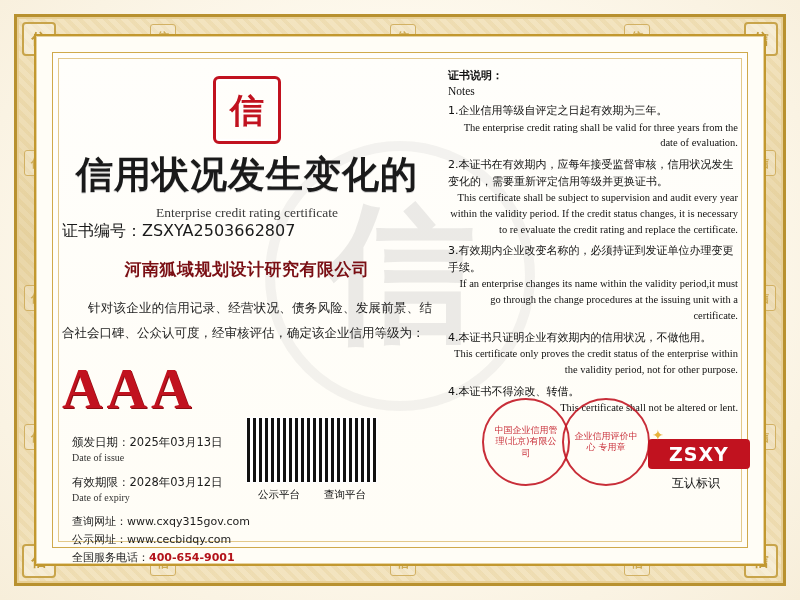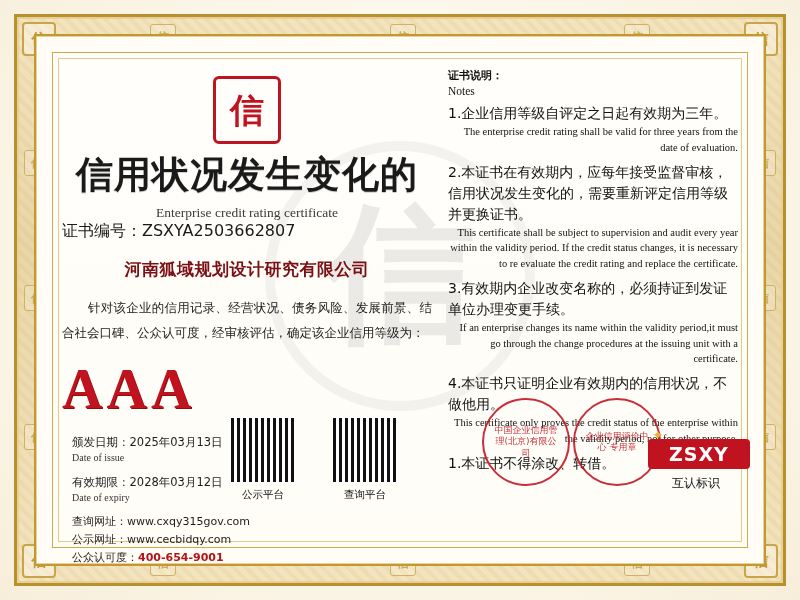--- a/index.html
+++ b/index.html
@@ -118,46 +118,46 @@
   .dates .lbl-cn{font-size:11.5px;}
   .dates .lbl-en{font-size:10px;color:#333;font-family:"Liberation Serif", serif;}
   .links{margin-top:10px;font-size:11px;color:#1c1c1c;padding-left:10px;line-height:1.65;
     font-family:"DejaVu Sans", sans-serif;}
   .links .hot{color:#b3131a;font-weight:bold;}
 
   
   .right{position:absolute;right:0;top:6px;width:290px;}
   .notes-h-cn{font-size:11px;font-weight:bold;color:#111;font-family:"DejaVu Sans", sans-serif;}
   .notes-h-en{font-size:11.5px;color:#111;margin-top:2px;font-family:"Liberation Serif", serif;}
-  .note-cn{font-size:14px;color:#111;margin-top:6px;line-height:1.5;font-family:"DejaVu Sans", sans-serif;}
+  .note-cn{font-size:11px;color:#111;margin-top:6px;line-height:1.5;font-family:"DejaVu Sans", sans-serif;}
   .note-en{font-size:10.5px;color:#111;line-height:1.5;font-family:"Liberation Serif", serif;text-align:right;}
 
   
-  .qr-wrap{position:absolute;left:168px;bottom:36px;display:flex;gap:36px;}
+  .qr-wrap{position:absolute;left:184px;bottom:36px;display:flex;}
   .qr-item{text-align:center;}
   .qr{
     width:64px;height:64px;
     background-color:#fff;
     background-image:
       repeating-linear-gradient(90deg,#111 0 3px,#fff 3px 6px),
       repeating-linear-gradient(0deg,rgba(17,17,17,.85) 0 3px,rgba(255,255,255,0) 3px 6px);
     border:1px solid #fff;
   }
   .qr-cap{font-size:10.5px;margin-top:5px;color:#111;font-family:"DejaVu Sans", sans-serif;}
 
   
   .stamp{
     position:absolute;bottom:52px;width:84px;height:84px;border-radius:50%;
     border:2.5px solid #c1121f;color:#c1121f;
     display:flex;align-items:center;justify-content:center;
     font-size:9px;text-align:center;line-height:1.25;opacity:.88;
     font-family:"DejaVu Sans", sans-serif;
   }
   .stamp-1{right:168px;}
-  .stamp-2{right:77px;}
+  .stamp-2{right:88px;}
   .stamp-txt{padding:0 8px;}
 
   
   .zsxy{position:absolute;right:-6px;bottom:46px;width:96px;text-align:center;}
   .zsxy-badge{
     display:inline-block;background:#c1121f;color:#fff;font-weight:bold;
     font-size:19px;letter-spacing:1px;padding:4px 21px;border-radius:4px;
     font-family:"DejaVu Sans", sans-serif;
   }
   .zsxy-sub{font-size:12px;color:#111;margin-top:6px;font-family:"DejaVu Sans", sans-serif;text-align:center;}
@@ -223,42 +223,43 @@
       </div>
 
       <div class="links">
         <div>
           <span>查询网址：</span><span>www.cxqy315gov.com</span>
         </div>
         <div>
           <span>公示网址：</span><span>www.cecbidqy.com</span>
         </div>
         <div>
-          <span>公众认可度：</span><span class="hot">400-654-9001</span>
+          <span>全国服务电话：</span><span class="hot">400-654-9001</span>
         </div>
       </div>
     </div>
 
     <div class="right">
       <div class="notes-h-cn">证书说明：</div>
       <div class="notes-h-en">Notes</div>
 
       <div class="note-cn">1.企业信用等级自评定之日起有效期为三年。</div>
       <div class="note-en">The enterprise credit rating shall be valid for three years from the date of evaluation.</div>
 
       <div class="note-cn">2.本证书在有效期内，应每年接受监督审核，信用状况发生变化的，需要重新评定信用等级并更换证书。</div>
       <div class="note-en">This certificate shall be subject to supervision and audit every year within the validity period. If the credit status changes, it is necessary to re evaluate the credit rating and replace the certificate.</div>
 
       <div class="note-cn">3.有效期内企业改变名称的，必须持证到发证单位办理变更手续。</div>
       <div class="note-en">If an enterprise changes its name within the validity period,it must go through the change procedures at the issuing unit with a certificate.</div>
 
       <div class="note-cn">4.本证书只证明企业有效期内的信用状况，不做他用。</div>
       <div class="note-en">This certificate only proves the credit status of the enterprise within the validity period, not for other purpose.</div>
 
-      <div class="note-cn">1.本证书不得涂改、转借。</div>
+      <div class="note-cn">4.本证书不得涂改、转借。</div>
+      <div class="note-en">This certificate shall not be altered or lent.</div>
     </div>
 
     <div class="qr-wrap">
       <div class="qr-item">
         <div class="qr"></div>
         <div class="qr-cap">公示平台</div>
       </div>
       <div class="qr-item">
         <div class="qr"></div>
         <div class="qr-cap">查询平台</div>

